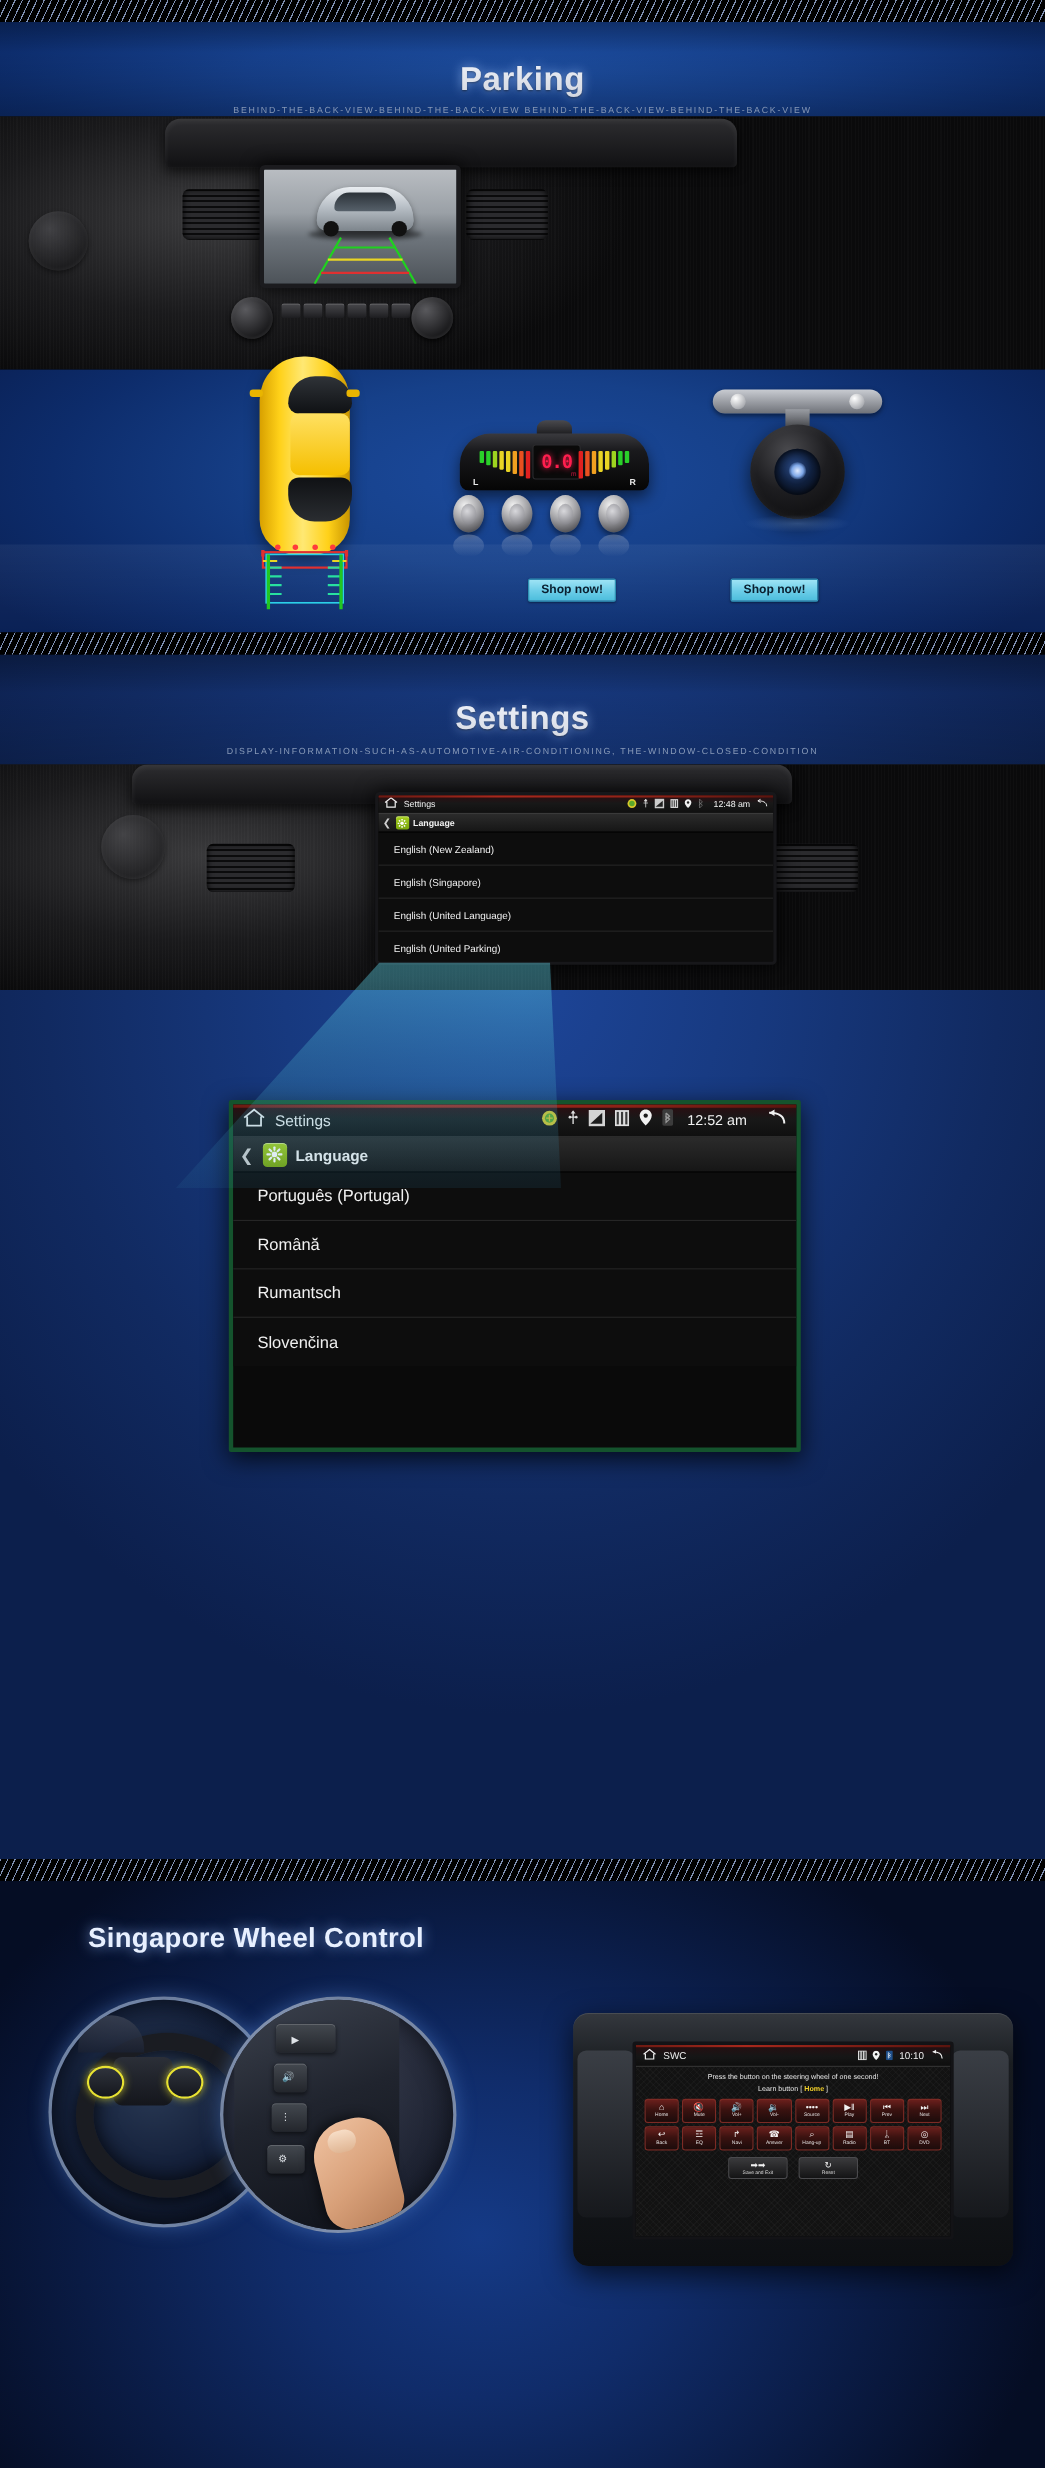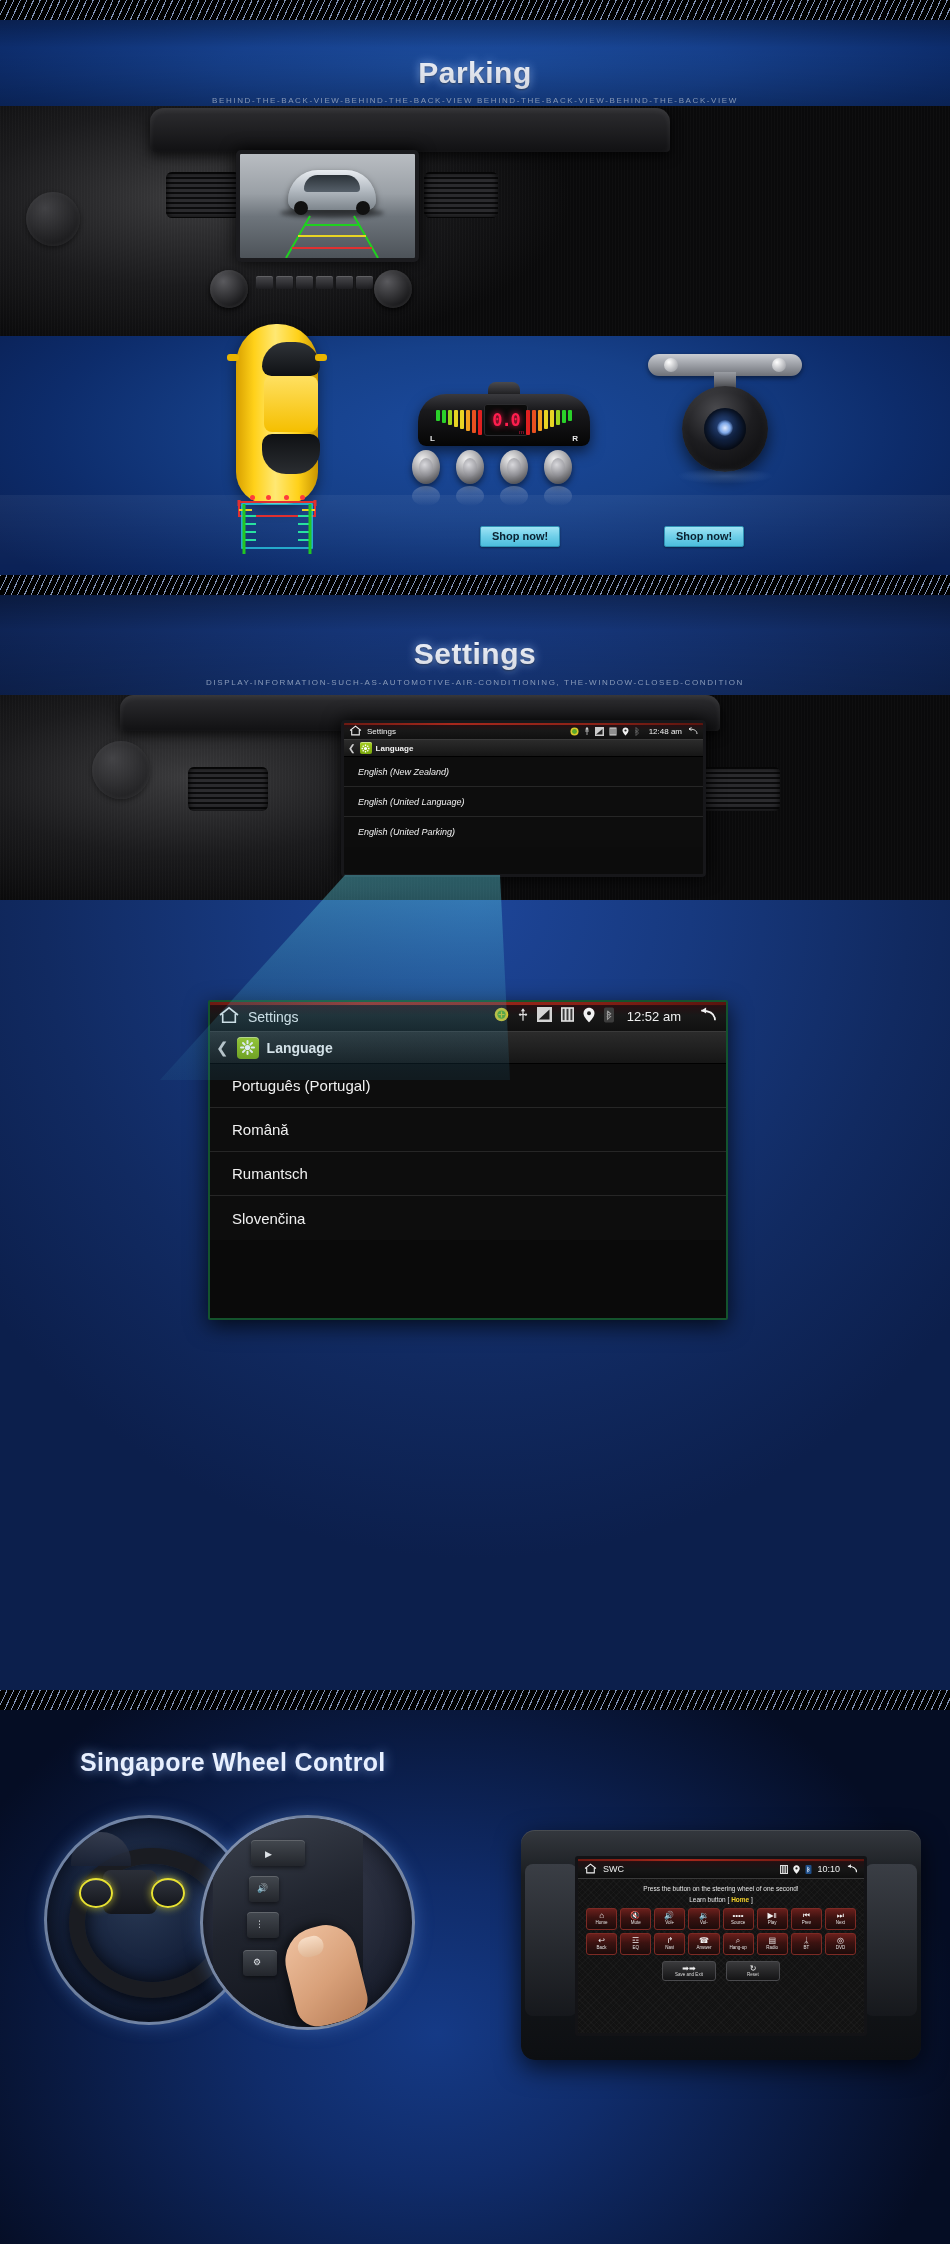--- a/index.html
+++ b/index.html
@@ -242,21 +242,21 @@
     box-shadow:0 0 18px rgba(0,0,0,.9);
   }
   
   #beam{
     position:absolute; left:140px; top:300px; width:540px; height:210px;
     z-index:5; pointer-events:none;
   }
 
   
   .andr{
-    background:#0a0a0a; border:2px solid #14532d; overflow:hidden;
+    background:#0a0a0a; border:4px solid #14532d; overflow:hidden;
     box-shadow:0 6px 22px rgba(0,0,0,.75);
   }
   .andr-status{
     height:30px; display:flex; align-items:center; gap:8px; padding:0 8px;
     background:linear-gradient(180deg,#4a1410 0%, #271013 14%, #181818 45%, #101010 100%);
     border-bottom:1px solid #3a3a3a; position:relative;
   }
   .andr-status:before{
     content:""; position:absolute; left:0; top:0; width:100%; height:3px;
     background:linear-gradient(90deg,#6d1a12,#a8281c 30%,#8c2217 70%,#5a140e);
@@ -289,21 +289,21 @@
   
   #headunit2 .andr-status{ height:17px; padding:0 5px; gap:5px; }
   #headunit2 .andr-status:before{ height:2px; }
   #headunit2 .st-title{ font-size:8px; }
   #headunit2 .st-icons{ gap:5px; }
   #headunit2 .st-clock{ font-size:8px; }
   #headunit2 .andr-sub{ height:17px; gap:4px; padding:0 4px; }
   #headunit2 .gear-badge{ width:12px; height:12px; border-radius:2px; }
   #headunit2 .chev{ font-size:9px; }
   #headunit2 .andr-sub-label{ font-size:8px; }
-  #headunit2 .lang-item{ height:30px; font-size:9px; padding-left:14px;font-style:italic; }
+  #headunit2 .lang-item{ height:30px; font-size:9px; padding-left:14px; }
 
   #panel-big{ position:absolute; left:208px; top:425px; width:520px; height:320px; border-radius:2px; }
 
   
   #sec-swc{ top:1690px; height:554px;
     background:
       radial-gradient(ellipse 55% 75% at 46% 62%, #153a86 0%, #102c6a 35%, #0a1b44 70%, #050d24 100%);
   }
   #swc-title{
     position:absolute; left:80px; top:58px;
@@ -643,20 +643,21 @@
                 <line x1="12.5" y1="12.5" x2="14.6" y2="14.6"></line>
                 <line x1="14.6" y1="3.4" x2="12.5" y2="5.5"></line>
                 <line x1="5.5" y1="12.5" x2="3.4" y2="14.6"></line>
               </g>
             </svg>
         </span>
         <span class="andr-sub-label">Language</span>
       </div>
       <div class="lang-list">
         <div class="lang-item">English (New Zealand)</div>
+        <div class="lang-item">English (Singapore)</div>
         <div class="lang-item">English (United Language)</div>
         <div class="lang-item">English (United Parking)</div>
       </div>
     </div>
   </div>
 
   <svg id="beam">
     <defs>
       <linearGradient id="bgr" x1="0" y1="0" x2="0" y2="1">
         <stop offset="0%" stop-color="#5fd4e8" stop-opacity=".42"></stop>

